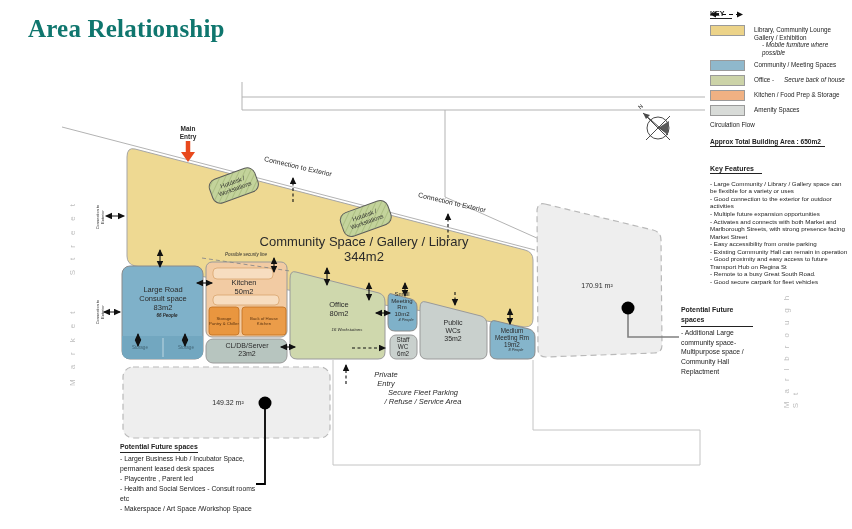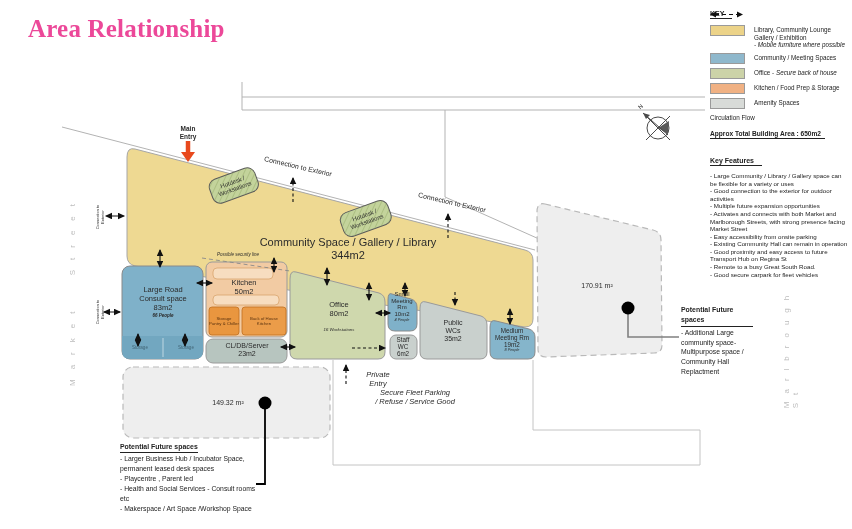--- a/index.html
+++ b/index.html
@@ -1,25 +1,25 @@
 <!DOCTYPE html>
 <html><head>
 <meta charset="utf-8">
 <style>
   html,body{margin:0;padding:0;}
   body{width:852px;height:529px;position:relative;background:#fff;
        font-family:"Liberation Sans",sans-serif;color:#222;overflow:hidden;}
   svg{position:absolute;left:0;top:0;}
   .lbl{position:absolute;transform:translate(-50%,-50%);text-align:center;
        line-height:1.18;white-space:nowrap;color:#2b2b2b;}
-  .it{font-style:italic;}
+  .it{font-style:italic;margin-left:8px;}
   .bd{font-weight:bold;}
   .und{display:inline-block;border-bottom:1px solid #222;padding-bottom:1px;}
   .title{position:absolute;left:28px;top:16px;font-family:"Liberation Serif",serif;
-         font-weight:bold;font-size:25px;line-height:1.06;color:#ec4899;letter-spacing:.2px;}
+         font-weight:bold;font-size:25px;line-height:1.06;color:#0f766e;letter-spacing:.2px;}
   .street{position:absolute;color:#bdbdbd;font-size:8px;}
   .keypanel{position:absolute;left:710px;top:10px;width:140px;font-size:6.3px;}
   .krow{display:flex;align-items:flex-start;margin-bottom:4px;}
   .swatch{width:33px;height:9px;border:0.5px solid #9a9a9a;flex:0 0 33px;margin-right:9px;}
   .klabel{line-height:1.2;padding-top:1px;}
   .feat{width:138px;font-size:6.2px;line-height:1.22;}
   .ann{position:absolute;font-size:6.8px;line-height:1.5;}
   .ann .t{font-weight:bold;border-bottom:1px solid #222;display:inline-block;margin-bottom:1px;}
   .ann div{line-height:1.45;}
 </style>
@@ -171,21 +171,21 @@
   <div>Hotdesk /</div>
   <div>Workstations</div>
 </div>
 <div class="lbl" style="left:366px;top:219px;font-size:6px;transform:translate(-50%,-50%) rotate(-20deg);">
   <div>Hotdesk /</div>
   <div>Workstations</div>
 </div>
 
 <div class="lbl it" style="left:238px;top:255px;font-size:4.5px;">Possible security line</div>
 
-<div class="lbl" style="left:348px;top:249px;font-size:11px;">
+<div class="lbl" style="left:364px;top:249px;font-size:13px;">
   <div>Community Space / Gallery / Library</div>
   <div>344m2</div>
 </div>
 
 <div class="lbl" style="left:163px;top:302px;font-size:7.5px;">
   <div>Large Road</div>
   <div>Consult space</div>
   <div>83m2</div>
   <div class="it bd" style="font-size:4.5px;">66 People</div>
 </div>
@@ -241,21 +241,21 @@
   <div>Meeting Rm</div>
   <div>19m2</div>
   <div class="it" style="font-size:3.8px;">8 People</div>
 </div>
 
 <div class="lbl" style="left:597px;top:286px;font-size:7px;">170.91 m²</div>
 <div class="lbl" style="left:228px;top:403px;font-size:7px;">149.32 m²</div>
 
 <div class="lbl it" style="left:415px;top:398px;font-size:7.5px;">
   <div>Secure Fleet Parking</div>
-  <div>/ Refuse / Service Good</div>
+  <div>/ Refuse / Service Area</div>
 </div>
 
 <div class="lbl it" style="left:378px;top:380px;font-size:7.5px;">
   <div>Private</div>
   <div>Entry</div>
 </div>
 
 <div class="ann" style="left:681px;top:305px;width:72px;">
   <span class="t" style="font-size:6.9px;">Potential Future spaces</span>
   <div style="white-space:normal;">- Additional Large community space- Multipurpose space / Community Hall Replactment</div>

